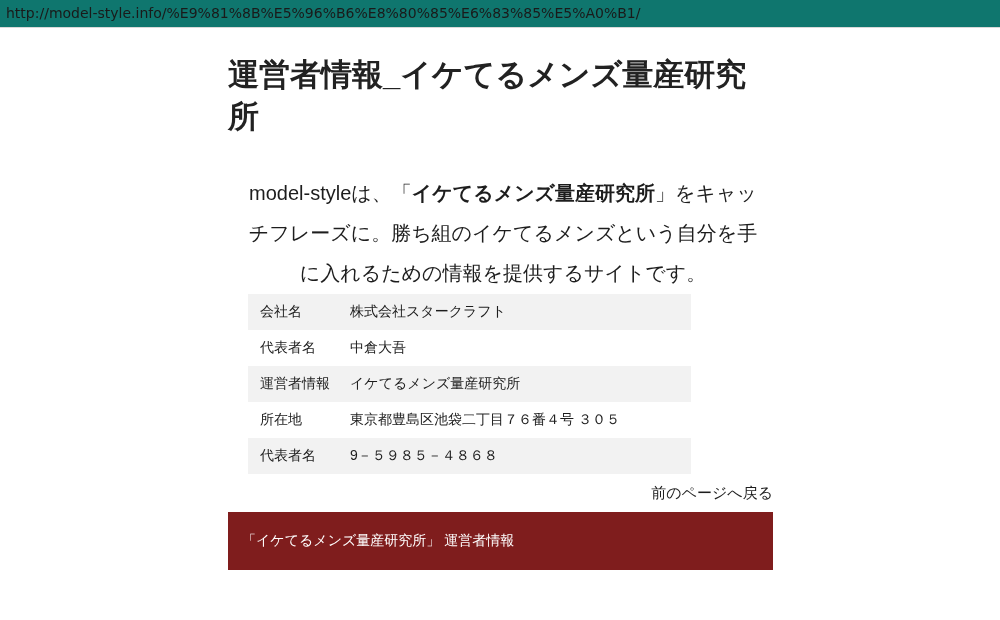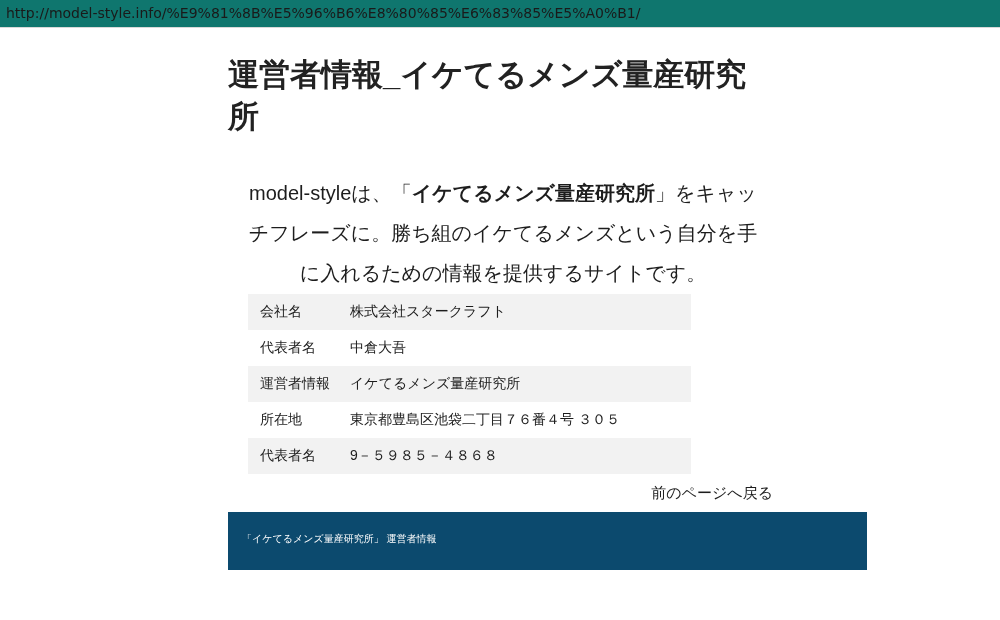--- a/index.html
+++ b/index.html
@@ -107,25 +107,25 @@
     top: 456px;
     width: 525px;
     text-align: right;
     font-size: 15px;
     color: #1d1d1d;
   }
   .footer {
     position: absolute;
     left: 228px;
     top: 484px;
-    width: 639px;
+    width: 545px;
     height: 58px;
-    background: #0c4a6e;
+    background: #7f1d1d;
     color: #ffffff;
-    font-size: 10px;
+    font-size: 14px;
   }
   .footer-text {
     position: absolute;
     left: 14px;
     top: 20px;
     white-space: nowrap;
   }
 </style>
 </head>
 <body>

